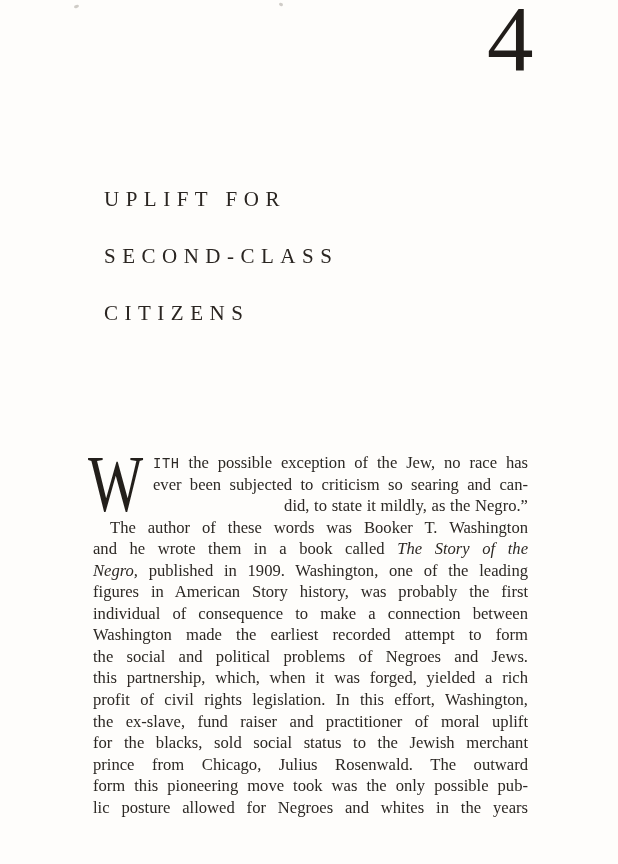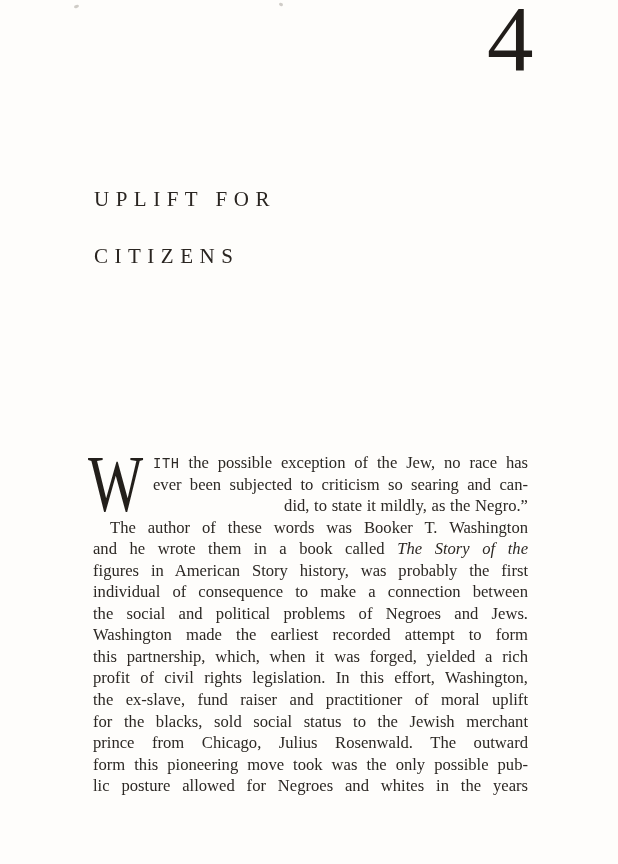--- a/index.html
+++ b/index.html
@@ -28,21 +28,21 @@
     position: absolute;
     left: 487px;
     top: -8px;
     font-size: 93px;
     line-height: 1;
     color: #211d1a;
   }
 
   .chapter-title {
     position: absolute;
-    left: 94px;
+    left: 104px;
     top: 189px;
   }
   .title-line {
     font-size: 21px;
     line-height: 21px;
     letter-spacing: 6.5px;
     margin-bottom: 36px;
     color: #2a2521;
     white-space: nowrap;
   }
@@ -95,35 +95,37 @@
 <body>
 
 <div class="page">
   <div class="speck s1"></div>
   <div class="speck s2"></div>
 
   <div class="chapter-number">4</div>
 
   <div class="chapter-title">
       <div class="title-line">UPLIFT FOR</div>
+      <div class="title-line">SECOND-CLASS</div>
       <div class="title-line">CITIZENS</div>
     </div>
 
   <div class="body-text">
     <div class="drop-cap">W</div>
     <div>
         <div class="line justify inset"><span class="smallcaps">ITH</span><span class="normal"> the possible exception of the Jew, no race has</span></div>
         <div class="line justify inset"><span class="normal">ever been subjected to criticism so searing and can-</span></div>
         <div class="line left"><span class="normal">did, to state it mildly, as the Negro.”</span></div>
         <div class="line justify indent"><span class="normal">The author of these words was Booker T. Washington</span></div>
         <div class="line justify"><span class="normal">and he wrote them in a book called </span><span class="italic">The Story of the</span></div>
+        <div class="line justify"><span class="italic">Negro,</span><span class="normal"> published in 1909. Washington, one of the leading</span></div>
         <div class="line justify"><span class="normal">figures in American Story history, was probably the first</span></div>
         <div class="line justify"><span class="normal">individual of consequence to make a connection between</span></div>
+        <div class="line justify"><span class="normal">Washington made the earliest recorded attempt to form</span></div>
         <div class="line justify"><span class="normal">the social and political problems of Negroes and Jews.</span></div>
-        <div class="line justify"><span class="normal">Washington made the earliest recorded attempt to form</span></div>
         <div class="line justify"><span class="normal">this partnership, which, when it was forged, yielded a rich</span></div>
         <div class="line justify"><span class="normal">profit of civil rights legislation. In this effort, Washington,</span></div>
         <div class="line justify"><span class="normal">the ex-slave, fund raiser and practitioner of moral uplift</span></div>
         <div class="line justify"><span class="normal">for the blacks, sold social status to the Jewish merchant</span></div>
         <div class="line justify"><span class="normal">prince from Chicago, Julius Rosenwald. The outward</span></div>
         <div class="line justify"><span class="normal">form this pioneering move took was the only possible pub-</span></div>
         <div class="line justify"><span class="normal">lic posture allowed for Negroes and whites in the years</span></div>
       </div>
   </div>
 </div>

